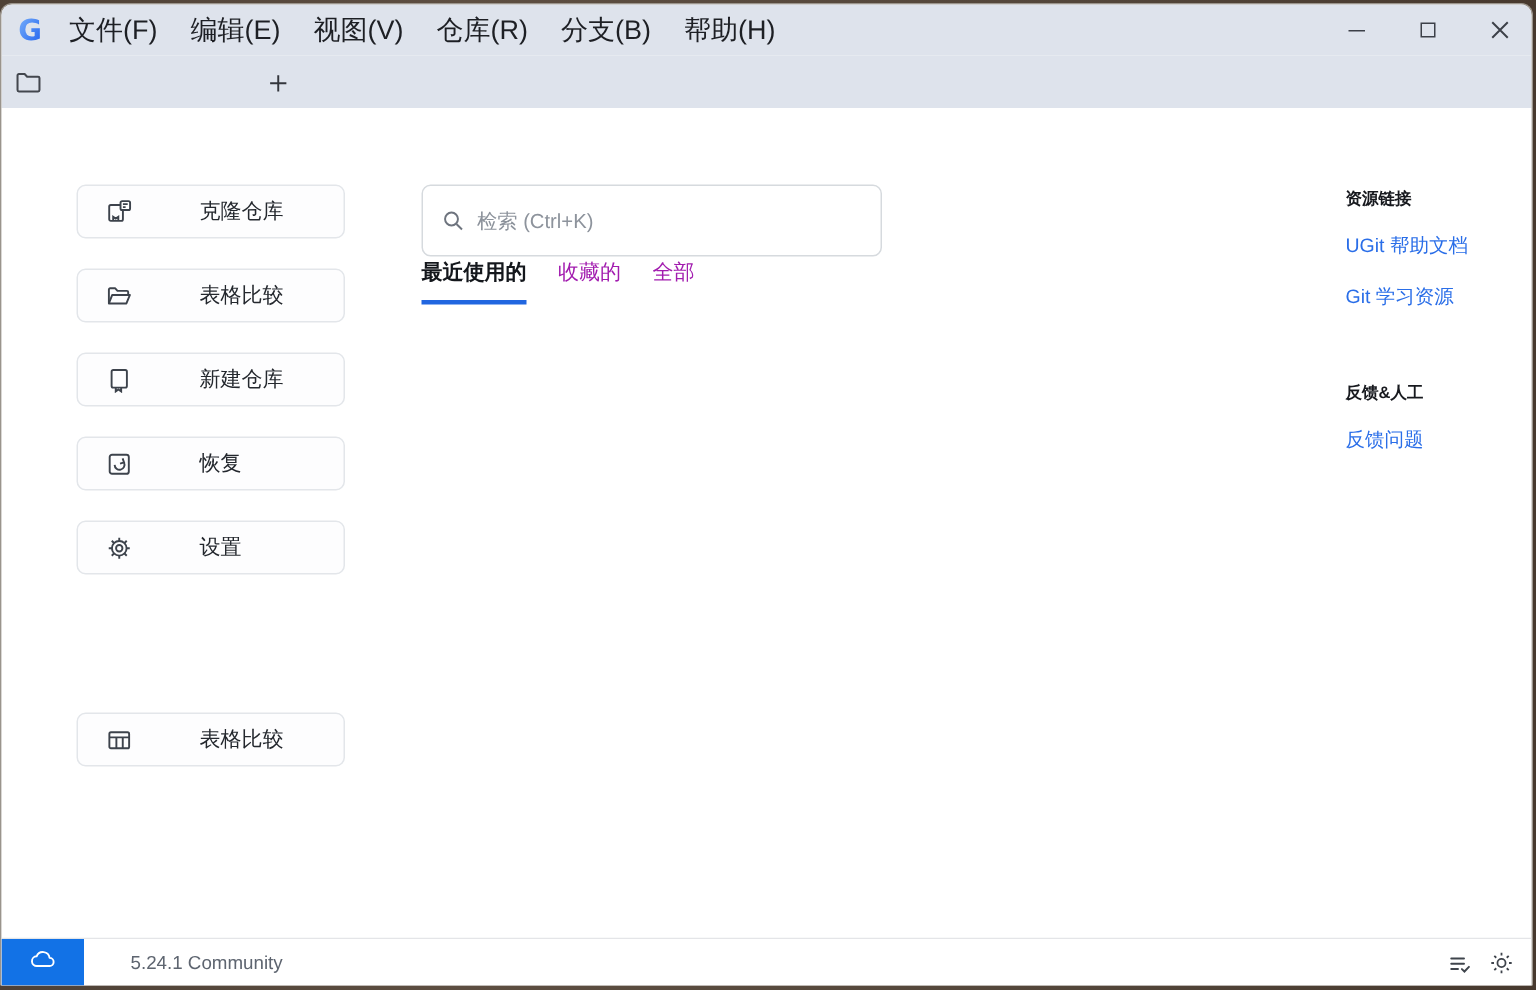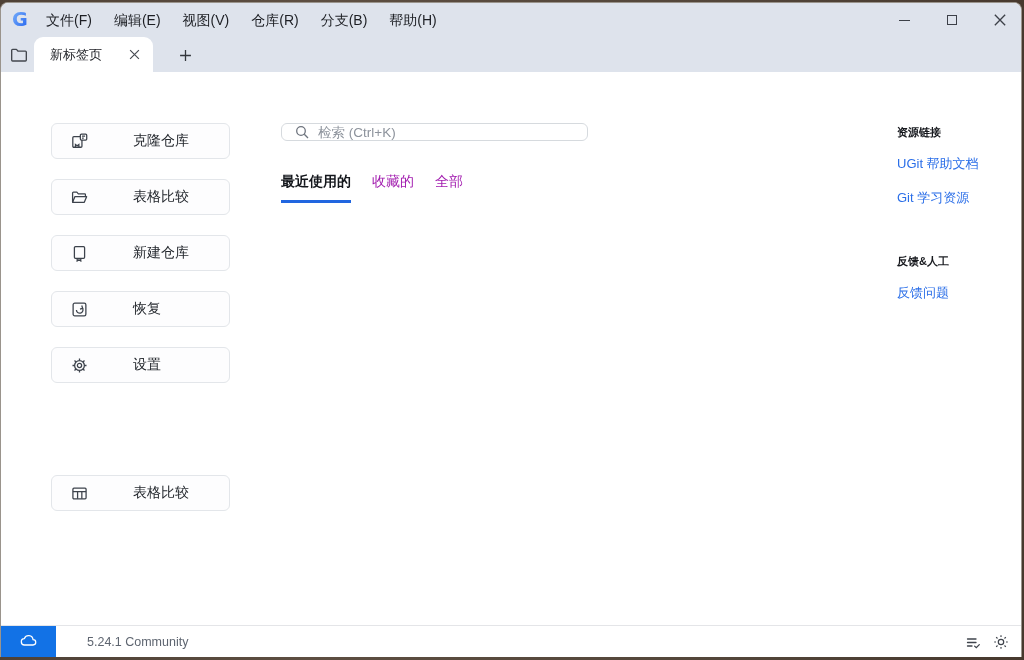--- a/index.html
+++ b/index.html
@@ -15,21 +15,21 @@
     display:flex; flex-direction:column;
   }
   
   .titlebar {
     height:34px; background:#dee3ec; display:flex; align-items:center;
     flex:0 0 auto;
   }
   .logo { width:22px; height:24px; margin-left:8px; display:flex; align-items:center; justify-content:center; }
   .menu { display:flex; margin-left:4px; }
   .menu-item {
-    font-size:14px; color:#1d1f24; padding:0 11px; line-height:34px; cursor:default;
+    font-size:18px; color:#1d1f24; padding:0 11px; line-height:34px; cursor:default;
   }
   .win-controls { margin-left:auto; display:flex; align-items:center; margin-right:6px; }
   .win-btn { width:30px; height:30px; display:flex; align-items:center; justify-content:center; margin-left:18px; color:#3c4048; }
   .min-glyph { width:11px; height:0; border-top:1.5px solid #3c4048; display:block; }
   .max-glyph { width:10px; height:10px; border:1.2px solid #3c4048; display:block; }
   
   .tabbar { height:35px; background:#dee3ec; display:flex; align-items:flex-end; flex:0 0 auto; position:relative; }
   .tab-folder { position:absolute; left:9px; top:8px; width:20px; height:20px; color:#43474e; display:flex; align-items:center; }
   .tab-active {
     position:absolute; left:33px; top:0; width:119px; height:35px;
@@ -44,21 +44,21 @@
   .side-group { position:absolute; left:50px; width:179px; }
   .g1 { top:51px; } .g2 { top:403px; }
   .side-btn {
     height:36px; margin-bottom:20px; background:#fdfdfe;
     border:1px solid #e3e6ea; border-radius:6px;
     display:flex; align-items:center; padding-left:19px; cursor:default;gap:36px;
   }
   .side-icon { width:17px; height:17px; color:#3d434c; display:flex; align-items:center; justify-content:center; flex:0 0 auto; }
   .side-label { font-size:14px; color:#24282e; margin-left:9px; white-space:nowrap; }
   .search-box {
-    position:absolute; left:280px; top:51px; width:307px; height:18px;
+    position:absolute; left:280px; top:51px; width:307px; height:48px;
     border:1px solid #d6dade; border-radius:6px; background:#fff;
     display:flex; align-items:center;
   }
   .search-icon { width:16px; height:16px; margin-left:12px; color:#6e747e; flex:0 0 auto; }
   .search-input {
     border:none; outline:none; background:transparent; flex:1;
     font-size:13.5px; color:#333; margin:0 10px 0 8px;
     font-family:"Liberation Sans","DejaVu Sans",sans-serif;
   }
   .search-input::placeholder { color:#8d939c; opacity:1; }
@@ -121,28 +121,20 @@
       </div>
     </div>
   </div>
 
   <div class="tabbar">
     <div class="tab-folder">
       <svg width="18" height="18" viewBox="0 0 16 16" fill="none" stroke="currentColor" stroke-width="1.2" stroke-linejoin="round">
         <path d="M1.5 3.8a.8.8 0 01.8-.8h3.4l1.5 1.6h6.5a.8.8 0 01.8.8v7.1a.8.8 0 01-.8.8H2.3a.8.8 0 01-.8-.8z"></path>
       </svg>
     </div>
-    <div class="tab-active">
-      <span class="tab-label">新标签页</span>
-      <span class="tab-close">
-        <svg width="11" height="11" viewBox="0 0 10 10" fill="none" stroke="currentColor" stroke-width="1.1">
-            <path d="M1 1l8 8M9 1l-8 8"></path>
-          </svg>
-      </span>
-    </div>
     <div class="tab-new">
       <svg width="13" height="13" viewBox="0 0 12 12" fill="none" stroke="currentColor" stroke-width="1.2">
           <path d="M6 1v10M1 6h10"></path>
         </svg>
     </div>
   </div>
 
   <div class="content">
 
     <div class="side-group g1">

